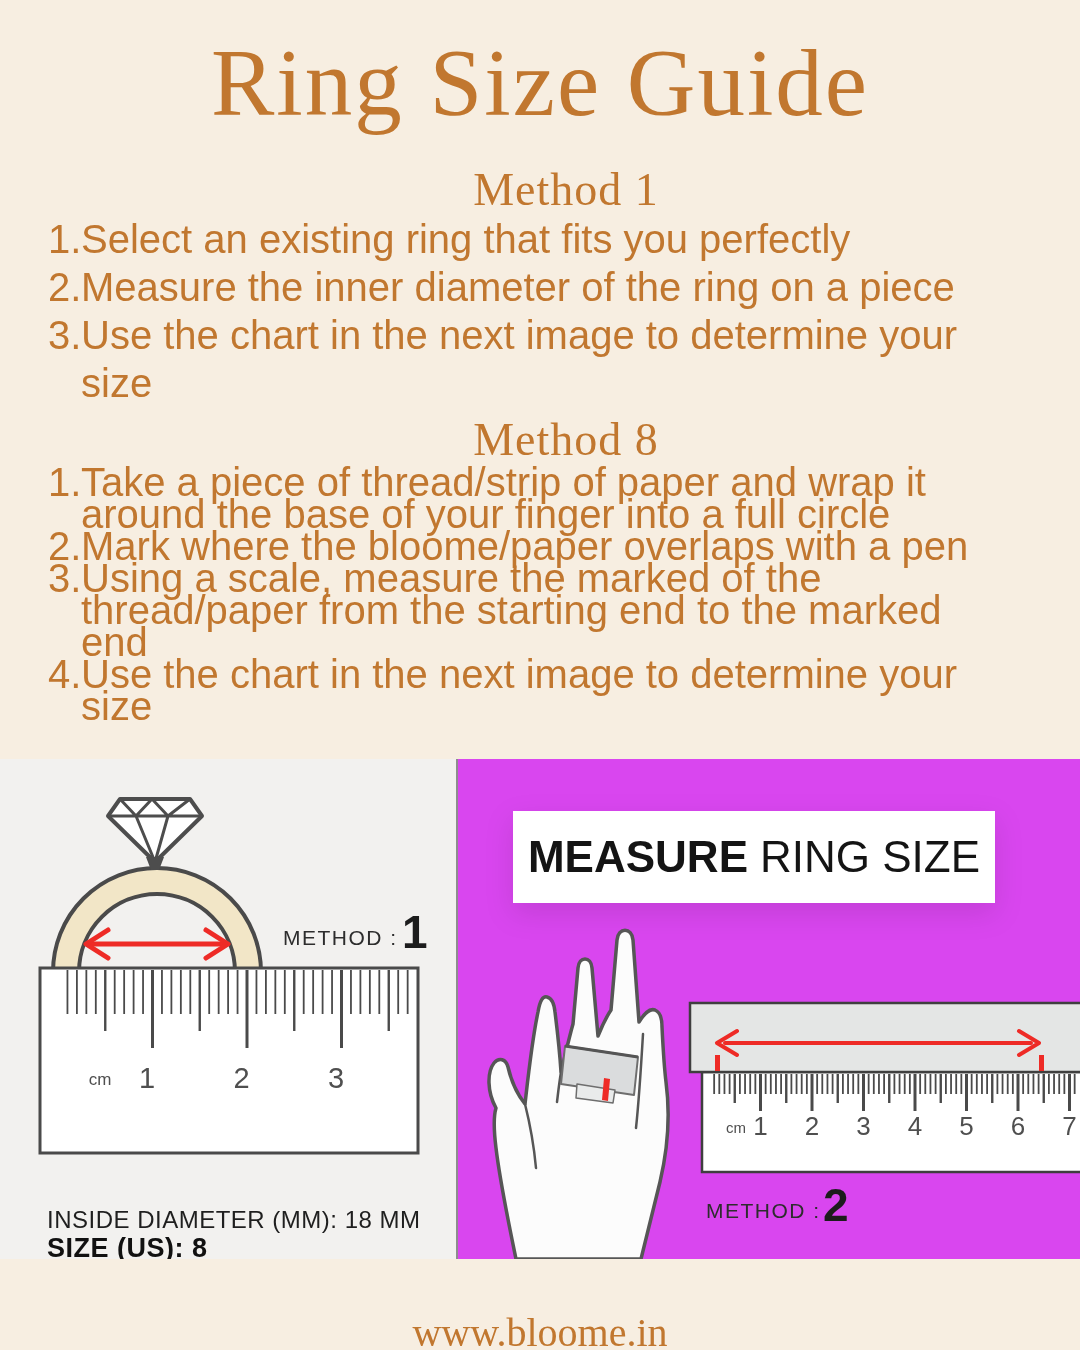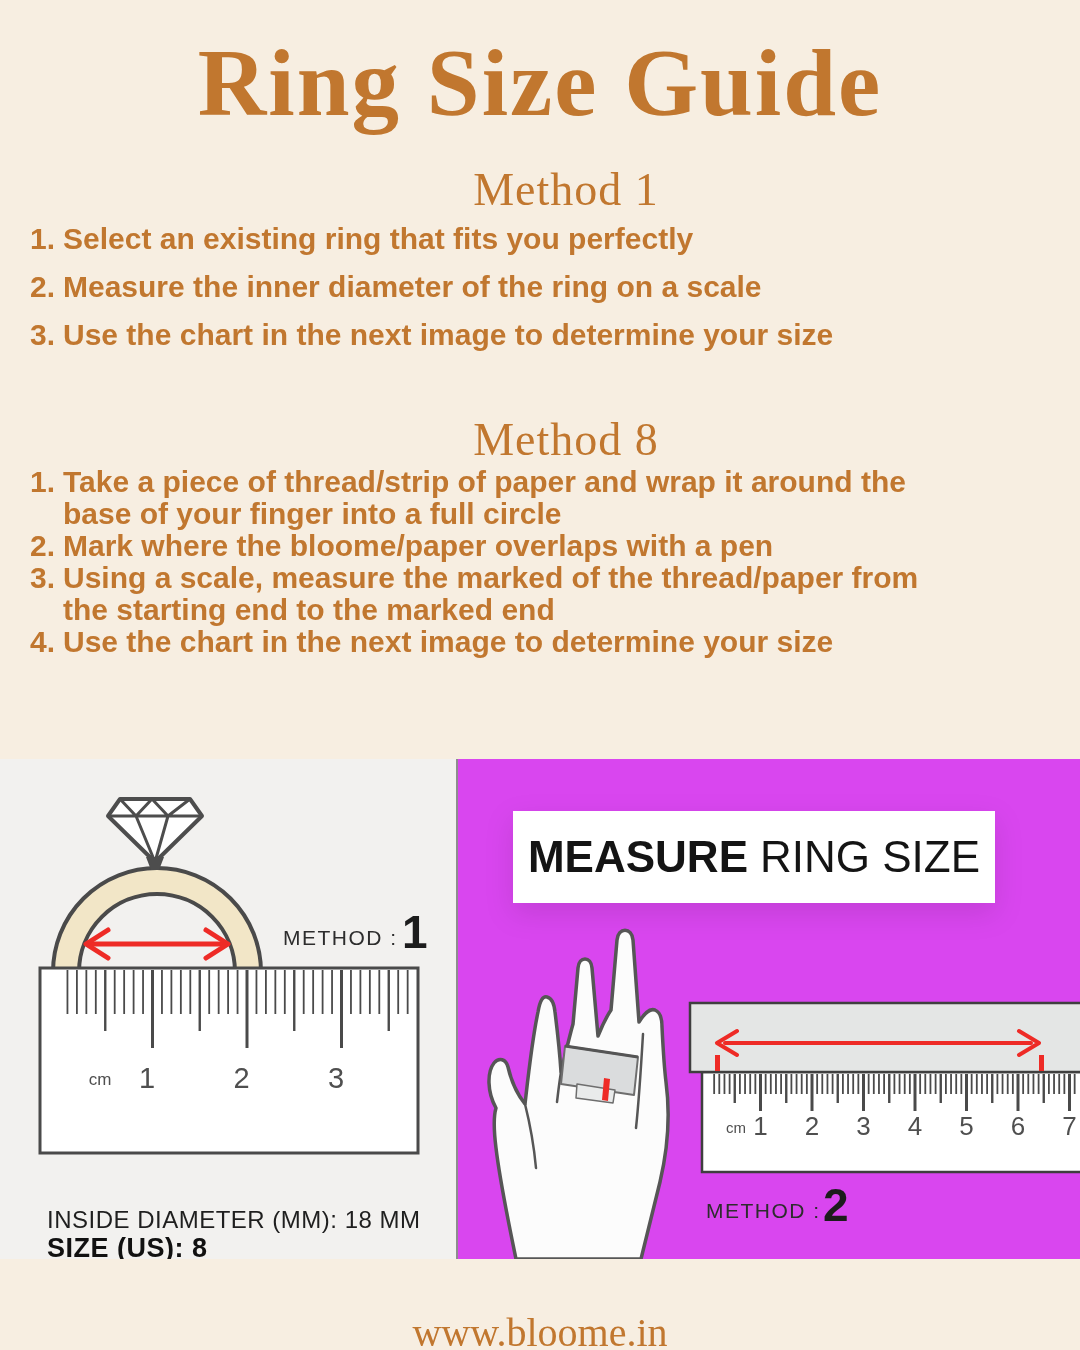--- a/index.html
+++ b/index.html
@@ -12,31 +12,31 @@
   }
   html,body{margin:0;padding:0;background:var(--cream);}
   .poster{
     position:relative;width:1080px;height:1350px;overflow:hidden;
     background:var(--cream);
     font-family:"Liberation Sans",sans-serif;
   }
   .serif{font-family:"Liberation Serif",serif;}
   .title{
     position:absolute;top:30px;left:0;width:1080px;text-align:center;
-    font-size:95px;line-height:1.12;color:var(--accent);font-weight:700;letter-spacing:2px;
+    font-size:95px;line-height:1.12;color:var(--accent);font-weight:400;letter-spacing:2px;
   }
   .method-heading{
     position:absolute;left:0;width:1080px;text-align:center;
     font-size:46px;color:var(--accent);font-weight:500;letter-spacing:1px;margin-left:26px;
   }
   #m1-heading{top:163px;}
   #m2-heading{top:413px;}
   .steps{
-    position:absolute;left:30px;width:924px;margin:0;padding:0;list-style:none;
-    color:var(--accent);font-size:30px;font-weight:700;counter-reset:step;
+    position:absolute;left:48px;width:924px;margin:0;padding:0;list-style:none;
+    color:var(--accent);font-size:40px;font-weight:400;counter-reset:step;
   }
   #m1-steps{top:215px;line-height:48px;}
   #m2-steps{top:466px;line-height:32px;}
   .steps li{position:relative;padding-left:33px;counter-increment:step;}
   .steps li::before{content:counter(step) ".";position:absolute;left:0;}
   .illus{
     position:absolute;top:759px;left:0;width:1080px;height:500px;display:flex;
   }
   .panel-left{width:458px;height:500px;background:var(--panel);border-right:2px solid #8d8d8d;box-sizing:border-box;}
   .panel-right{flex:1;height:500px;background:#d946ef;}
@@ -55,21 +55,21 @@
 </head>
 <body>
 
 <div class="poster">
 
   <div class="title serif">Ring Size Guide</div>
 
   <div class="method-heading serif" id="m1-heading">Method 1</div>
   <ol class="steps" id="m1-steps">
       <li>Select an existing ring that fits you perfectly</li>
-      <li>Measure the inner diameter of the ring on a scale</li>
+      <li>Measure the inner diameter of the ring on a piece</li>
       <li>Use the chart in the next image to determine your size</li>
     </ol>
 
   <div class="method-heading serif" id="m2-heading">Method 8</div>
   <ol class="steps" id="m2-steps">
       <li>Take a piece of thread/strip of paper and wrap it around the base of your finger into a full circle</li>
       <li>Mark where the bloome/paper overlaps with a pen</li>
       <li>Using a scale, measure the marked of the thread/paper from the starting end to the marked end</li>
       <li>Use the chart in the next image to determine your size</li>
     </ol>

